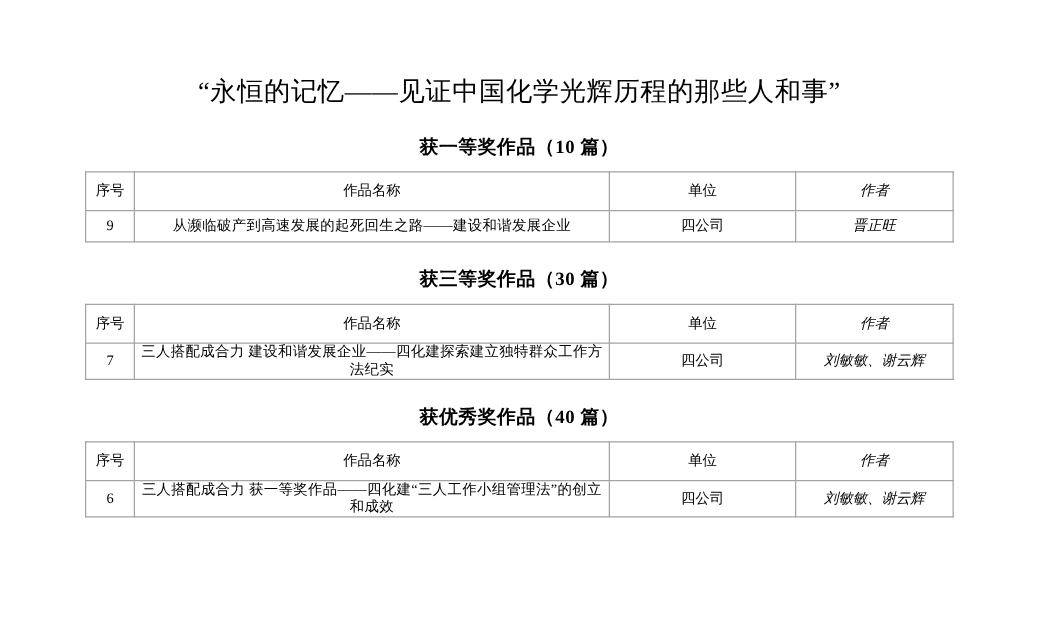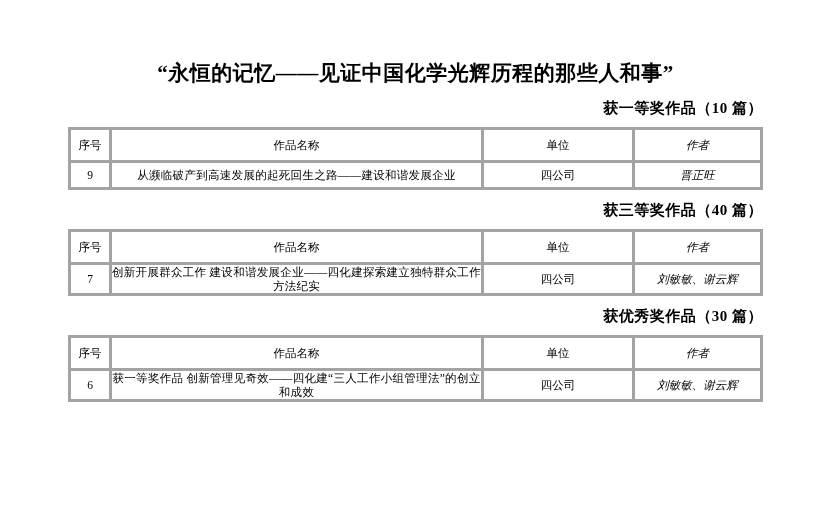--- a/index.html
+++ b/index.html
@@ -16,48 +16,48 @@
   }
   .page {
     position: relative;
     width: 831px;
     height: 508px;
     box-sizing: border-box;
     padding: 0 68px;
   }
   .doc-title {
     text-align: center;
-    font-weight: bold;
+    font-weight: normal;
     font-size: 21px;
     line-height: 30px;
     letter-spacing: 0.5px;
     margin-top: 58px;
   }
   .doc-title .line2 {
     display: block;
     margin-top: 6px;
   }
   .section-heading {
-    text-align: right;
+    text-align: center;
     font-weight: bold;
     font-size: 15px;
     line-height: 22px;
-    margin-top: 9px;
+    margin-top: 19px;
     margin-bottom: 8px;
     letter-spacing: 0.5px;
   }
   table.award-table {
     width: 100%;
     border-collapse: collapse;
     table-layout: fixed;
     font-size: 11px;
   }
   table.award-table th,
   table.award-table td {
-    border: 3px solid #a3a3a3;
+    border: 1px solid #a3a3a3;
     text-align: center;
     vertical-align: middle;
     padding: 0;
     font-weight: normal;
     line-height: 14px;
   }
   table.award-table thead th {
     height: 30px;
     font-size: 11.5px;
   }
@@ -97,53 +97,53 @@
     <tbody>
       <tr>
         <td class="col-no">9</td>
         <td class="cell-title">从濒临破产到高速发展的起死回生之路——建设和谐发展企业</td>
         <td class="col-unit">四公司</td>
         <td class="col-author">晋正旺</td>
       </tr>
     </tbody>
   </table>
 
-  <div class="section-heading">获三等奖作品（40 篇）</div>
+  <div class="section-heading">获三等奖作品（30 篇）</div>
   <table class="award-table">
     <thead>
       <tr>
         <th class="col-no">序号</th>
         <th class="col-title">作品名称</th>
         <th class="col-unit">单位</th>
         <th class="col-author">作者</th>
       </tr>
     </thead>
     <tbody>
       <tr>
         <td class="col-no">7</td>
-        <td class="cell-title">创新开展群众工作 建设和谐发展企业——四化建探索建立独特群众工作方法纪实</td>
+        <td class="cell-title">三人搭配成合力 建设和谐发展企业——四化建探索建立独特群众工作方法纪实</td>
         <td class="col-unit">四公司</td>
         <td class="col-author">刘敏敏、谢云辉</td>
       </tr>
     </tbody>
   </table>
 
-  <div class="section-heading">获优秀奖作品（30 篇）</div>
+  <div class="section-heading">获优秀奖作品（40 篇）</div>
   <table class="award-table">
     <thead>
       <tr>
         <th class="col-no">序号</th>
         <th class="col-title">作品名称</th>
         <th class="col-unit">单位</th>
         <th class="col-author">作者</th>
       </tr>
     </thead>
     <tbody>
       <tr>
         <td class="col-no">6</td>
-        <td class="cell-title">获一等奖作品 创新管理见奇效——四化建“三人工作小组管理法”的创立和成效</td>
+        <td class="cell-title">三人搭配成合力 获一等奖作品——四化建“三人工作小组管理法”的创立和成效</td>
         <td class="col-unit">四公司</td>
         <td class="col-author">刘敏敏、谢云辉</td>
       </tr>
     </tbody>
   </table>
 
 </div>
 
 </body></html>

